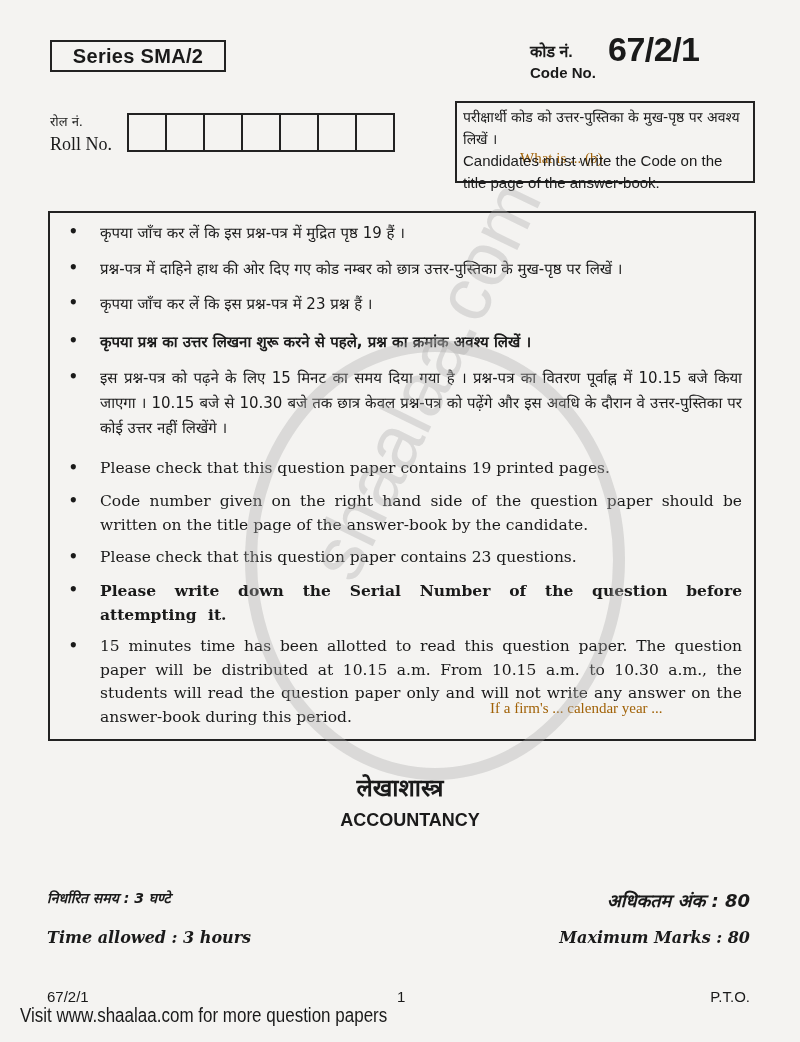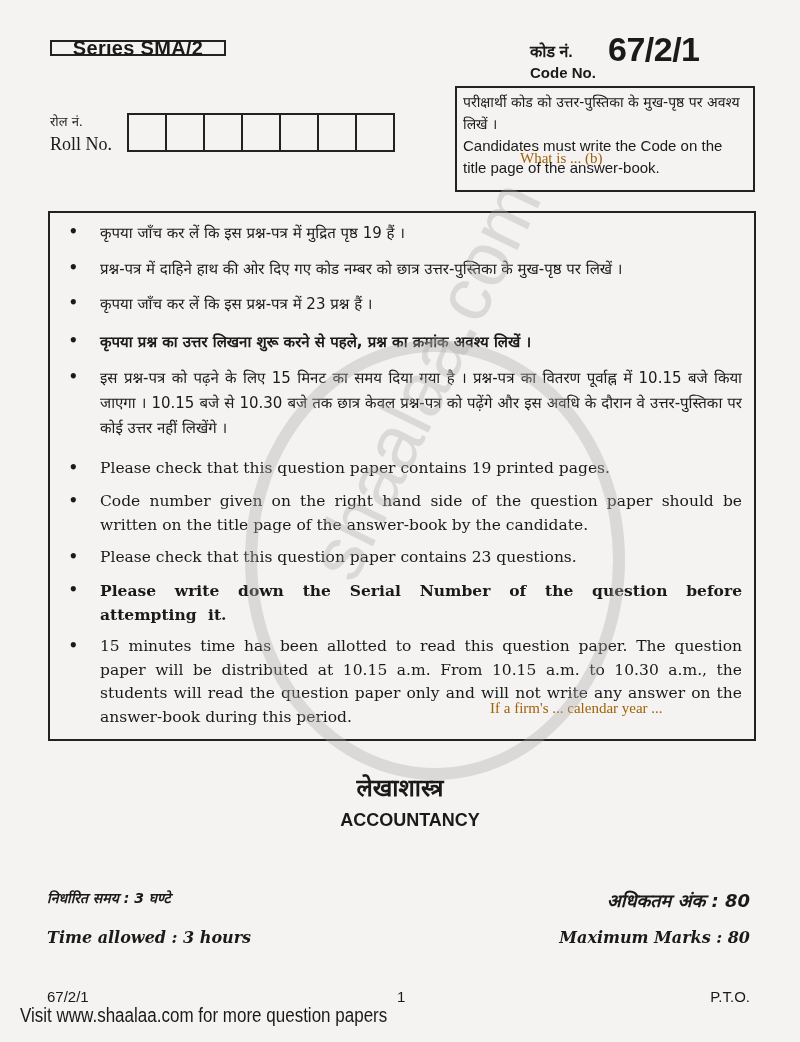--- a/index.html
+++ b/index.html
@@ -4,33 +4,33 @@
   <style>
     html, body { margin: 0; padding: 0; }
     body {
       width: 800px; height: 1042px; position: relative; overflow: hidden;
       background: #f4f3f1;
       font-family: "DejaVu Serif", "Liberation Serif", serif;
       color: #1a1a1a;
     }
     .bleed { position: absolute; color: #a16207; font-family: "Liberation Serif", serif; font-size: 15px; white-space: nowrap; }
     .series-box {
-      position: absolute; left: 50px; top: 40px; width: 176px; height: 16px;
+      position: absolute; left: 50px; top: 40px; width: 176px; height: 32px;
       border: 2px solid #222; box-sizing: border-box;
       font-family: "Liberation Sans", sans-serif; font-weight: bold; font-size: 20px;
       display: flex; align-items: center; justify-content: center; letter-spacing: 0.3px;
     }
     .roll-label { position: absolute; left: 50px; top: 110px; font-family: "Liberation Serif", serif; font-size: 18px; line-height: 23px; }
     .roll-boxes { position: absolute; left: 127px; top: 113px; display: flex; border: 2px solid #222; border-right: none; }
     .roll-box { width: 36px; height: 35px; border-right: 2px solid #222; box-sizing: content-box; }
     .code-hi { position: absolute; left: 530px; top: 40px; font-family: "Liberation Sans", sans-serif; font-weight: bold; font-size: 16px; }
     .code-num { position: absolute; left: 608px; top: 30px; font-family: "Liberation Sans", sans-serif; font-weight: bold; font-size: 34px; letter-spacing: -0.5px; }
     .code-en { position: absolute; left: 530px; top: 64px; font-family: Liberation Sans, sans-serif; font-weight: bold; font-size: 15px; }
     .cand-box {
-      position: absolute; left: 455px; top: 86px; width: 300px; height: 106px;
+      position: absolute; left: 455px; top: 101px; width: 300px; height: 82px;
       border: 2px solid #222; box-sizing: border-box; padding: 3px 6px;
       font-family: "Liberation Sans", sans-serif; font-size: 15px; line-height: 22px;
     }
     .instr-box {
       position: absolute; left: 48px; top: 211px; width: 708px; height: 530px;
       border: 2px solid #222; box-sizing: border-box;
     }
     .item { position: absolute; left: 0; width: 100%; }
     .bullet { position: absolute; left: 18px; font-size: 18px; }
     .itext { position: absolute; left: 50px; right: 12px; font-size: 16px; line-height: 25px; text-align: justify; }

